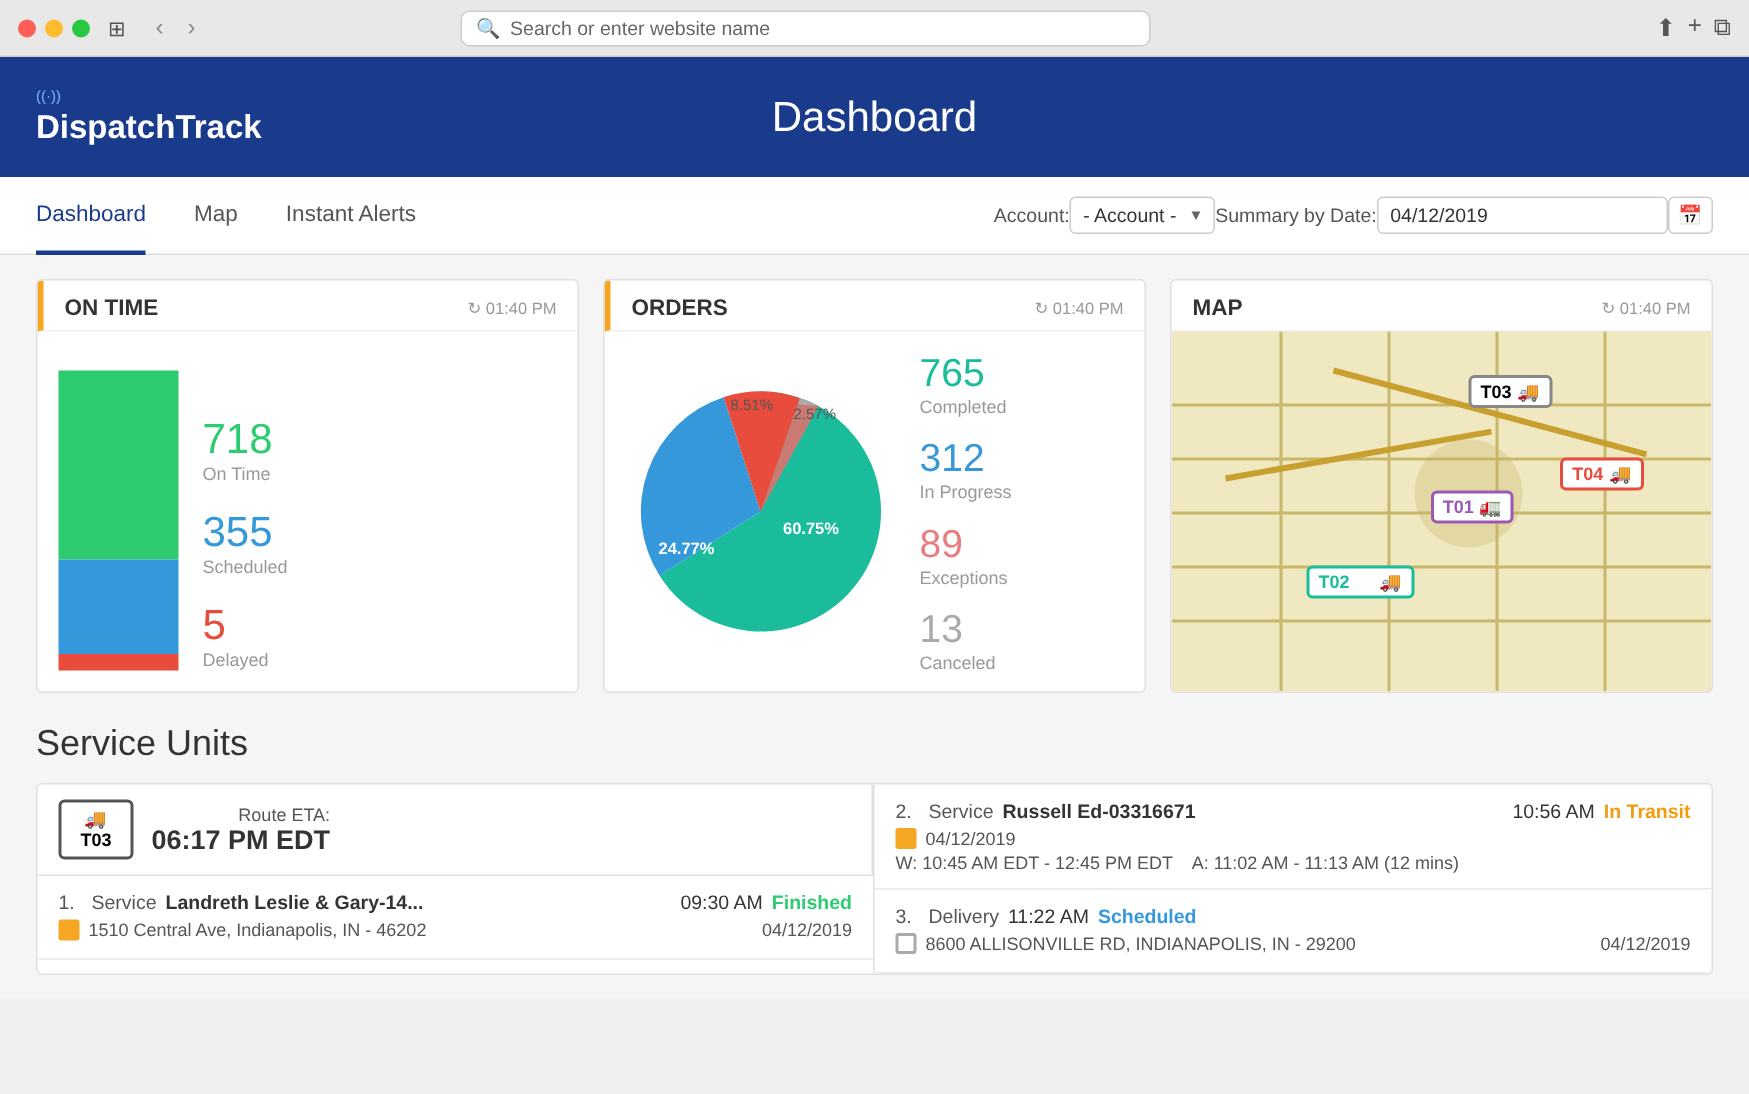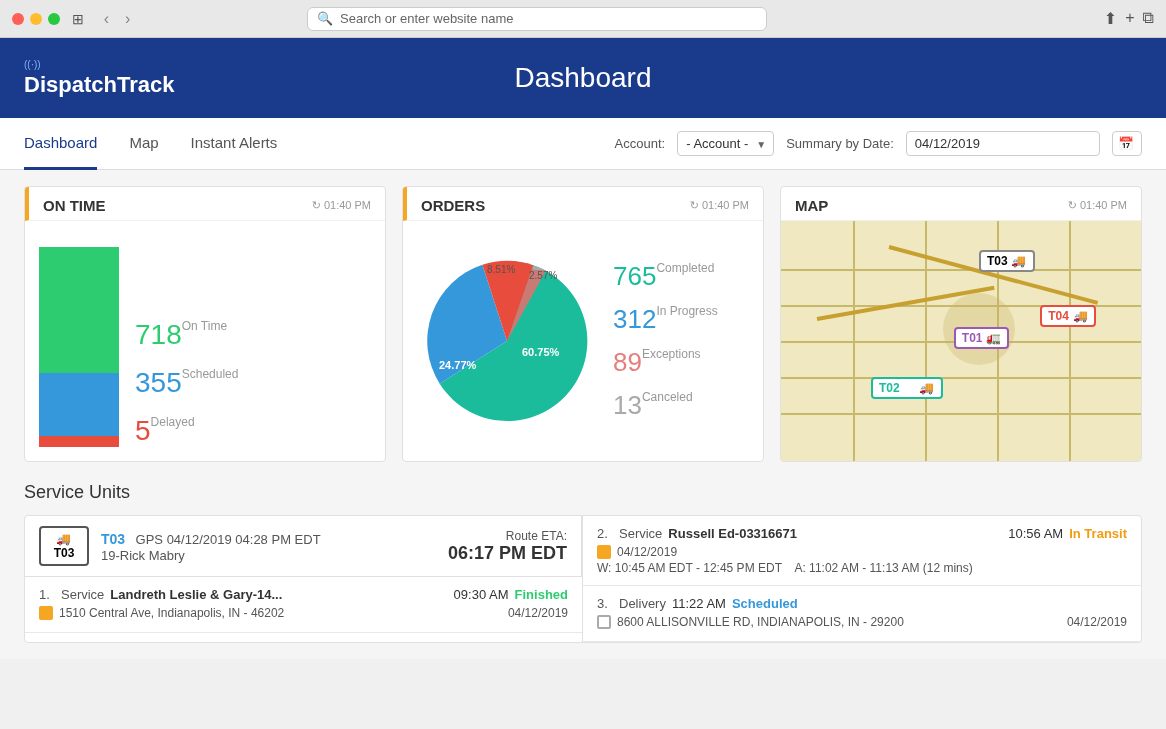--- a/index.html
+++ b/index.html
@@ -99,21 +99,20 @@
       text-decoration: none;
     }
     .nav-tab.active {
       color: #1a3a8c;
       border-bottom: 3px solid #1a3a8c;
     }
     .nav-filters {
       margin-left: auto;
       display: flex;
       align-items: center;
-      gap: 12px;
     }
     .filter-label { font-size: 13px; color: #555; }
     .filter-select {
       border: 1px solid #ccc;
       border-radius: 4px;
       padding: 4px 24px 4px 8px;
       font-size: 13px;
       color: #333;
       background: white;
       appearance: none;
@@ -202,21 +201,21 @@
     }
     .bar-segment-green { background: #2ecc71; flex: 6; }
     .bar-segment-blue { background: #3498db; flex: 3; }
     .bar-segment-red { background: #e74c3c; flex: 0.5; }
     .on-time-stats {
       display: flex;
       flex-direction: column;
       gap: 16px;
       justify-content: center;
     }
-    .stat-item { display: flex; }
+    .stat-item { display: flex; flex-direction: column; }
     .stat-number { font-size: 28px; font-weight: 300; }
     .stat-number.green { color: #2ecc71; }
     .stat-number.blue { color: #3498db; }
     .stat-number.red { color: #e74c3c; }
     .stat-label { font-size: 12px; color: #999; }
 
     
     .orders-body {
       display: flex;
       padding: 14px;
@@ -259,21 +258,21 @@
       border: 2px solid #333;
       border-radius: 4px;
       padding: 2px 6px;
       font-size: 12px;
       font-weight: bold;
       white-space: nowrap;
     }
 
     
     .section-title {
-      font-size: 18px;
+      font-size: 24px;
       color: #333;
       margin-bottom: 12px;
       font-weight: 400;
     }
     .service-units-grid {
       display: grid;
       grid-template-columns: 1fr 1fr;
       gap: 0;
       background: white;
       border: 1px solid #e0e0e0;
@@ -544,27 +543,20 @@
 
     <div class="service-units-grid">
 
       <div class="su-left">
 
         <div class="su-main-row">
           <div class="su-truck-badge">
             <span>🚚</span>
             <span>T03</span>
           </div>
-          <div class="su-main-info">
-            <div>
-              <span class="su-id">T03</span>
-              <span style="font-size:13px;color:#555;margin-left:6px;">GPS  04/12/2019 04:28 PM EDT</span>
-            </div>
-            <div class="su-driver">19-Rick Mabry</div>
-          </div>
           <div class="su-eta-section">
             <div class="su-eta-label">Route ETA:</div>
             <div class="su-eta-value">06:17 PM EDT</div>
           </div>
         </div>
 
         <div class="service-item">
           <div class="si-row1">
             <span class="si-num">1.</span>
             <span class="si-type">Service</span>

